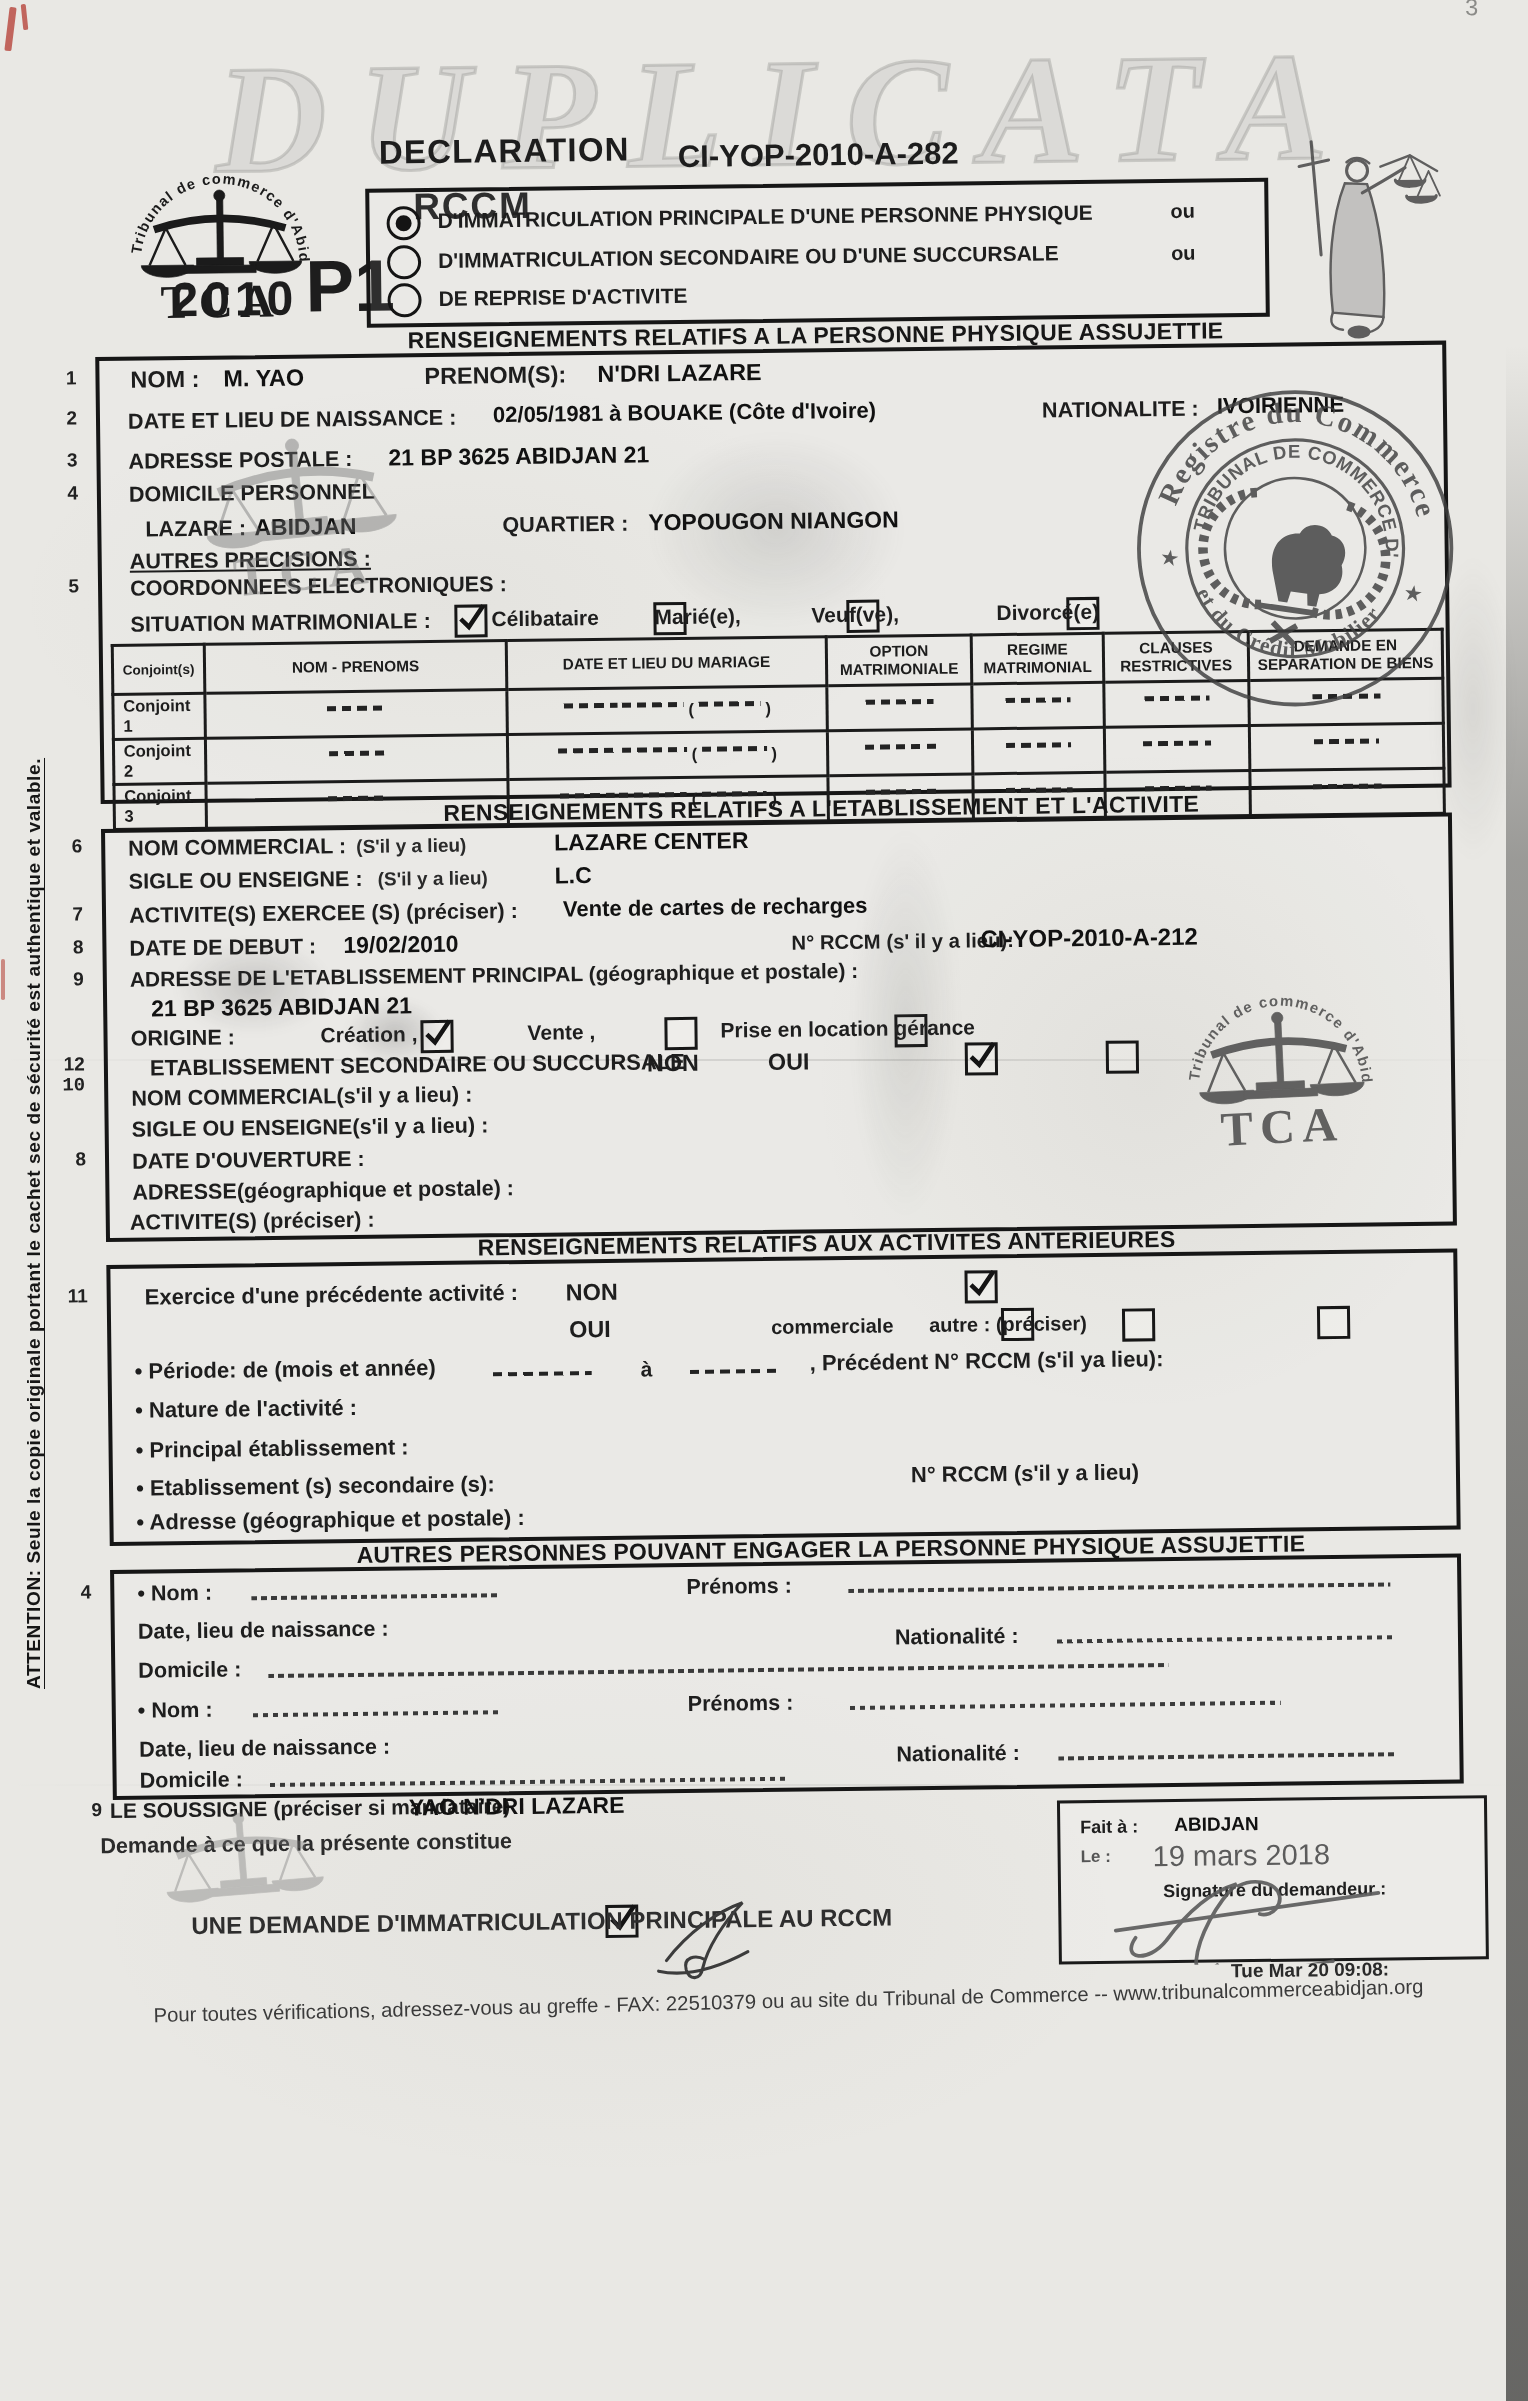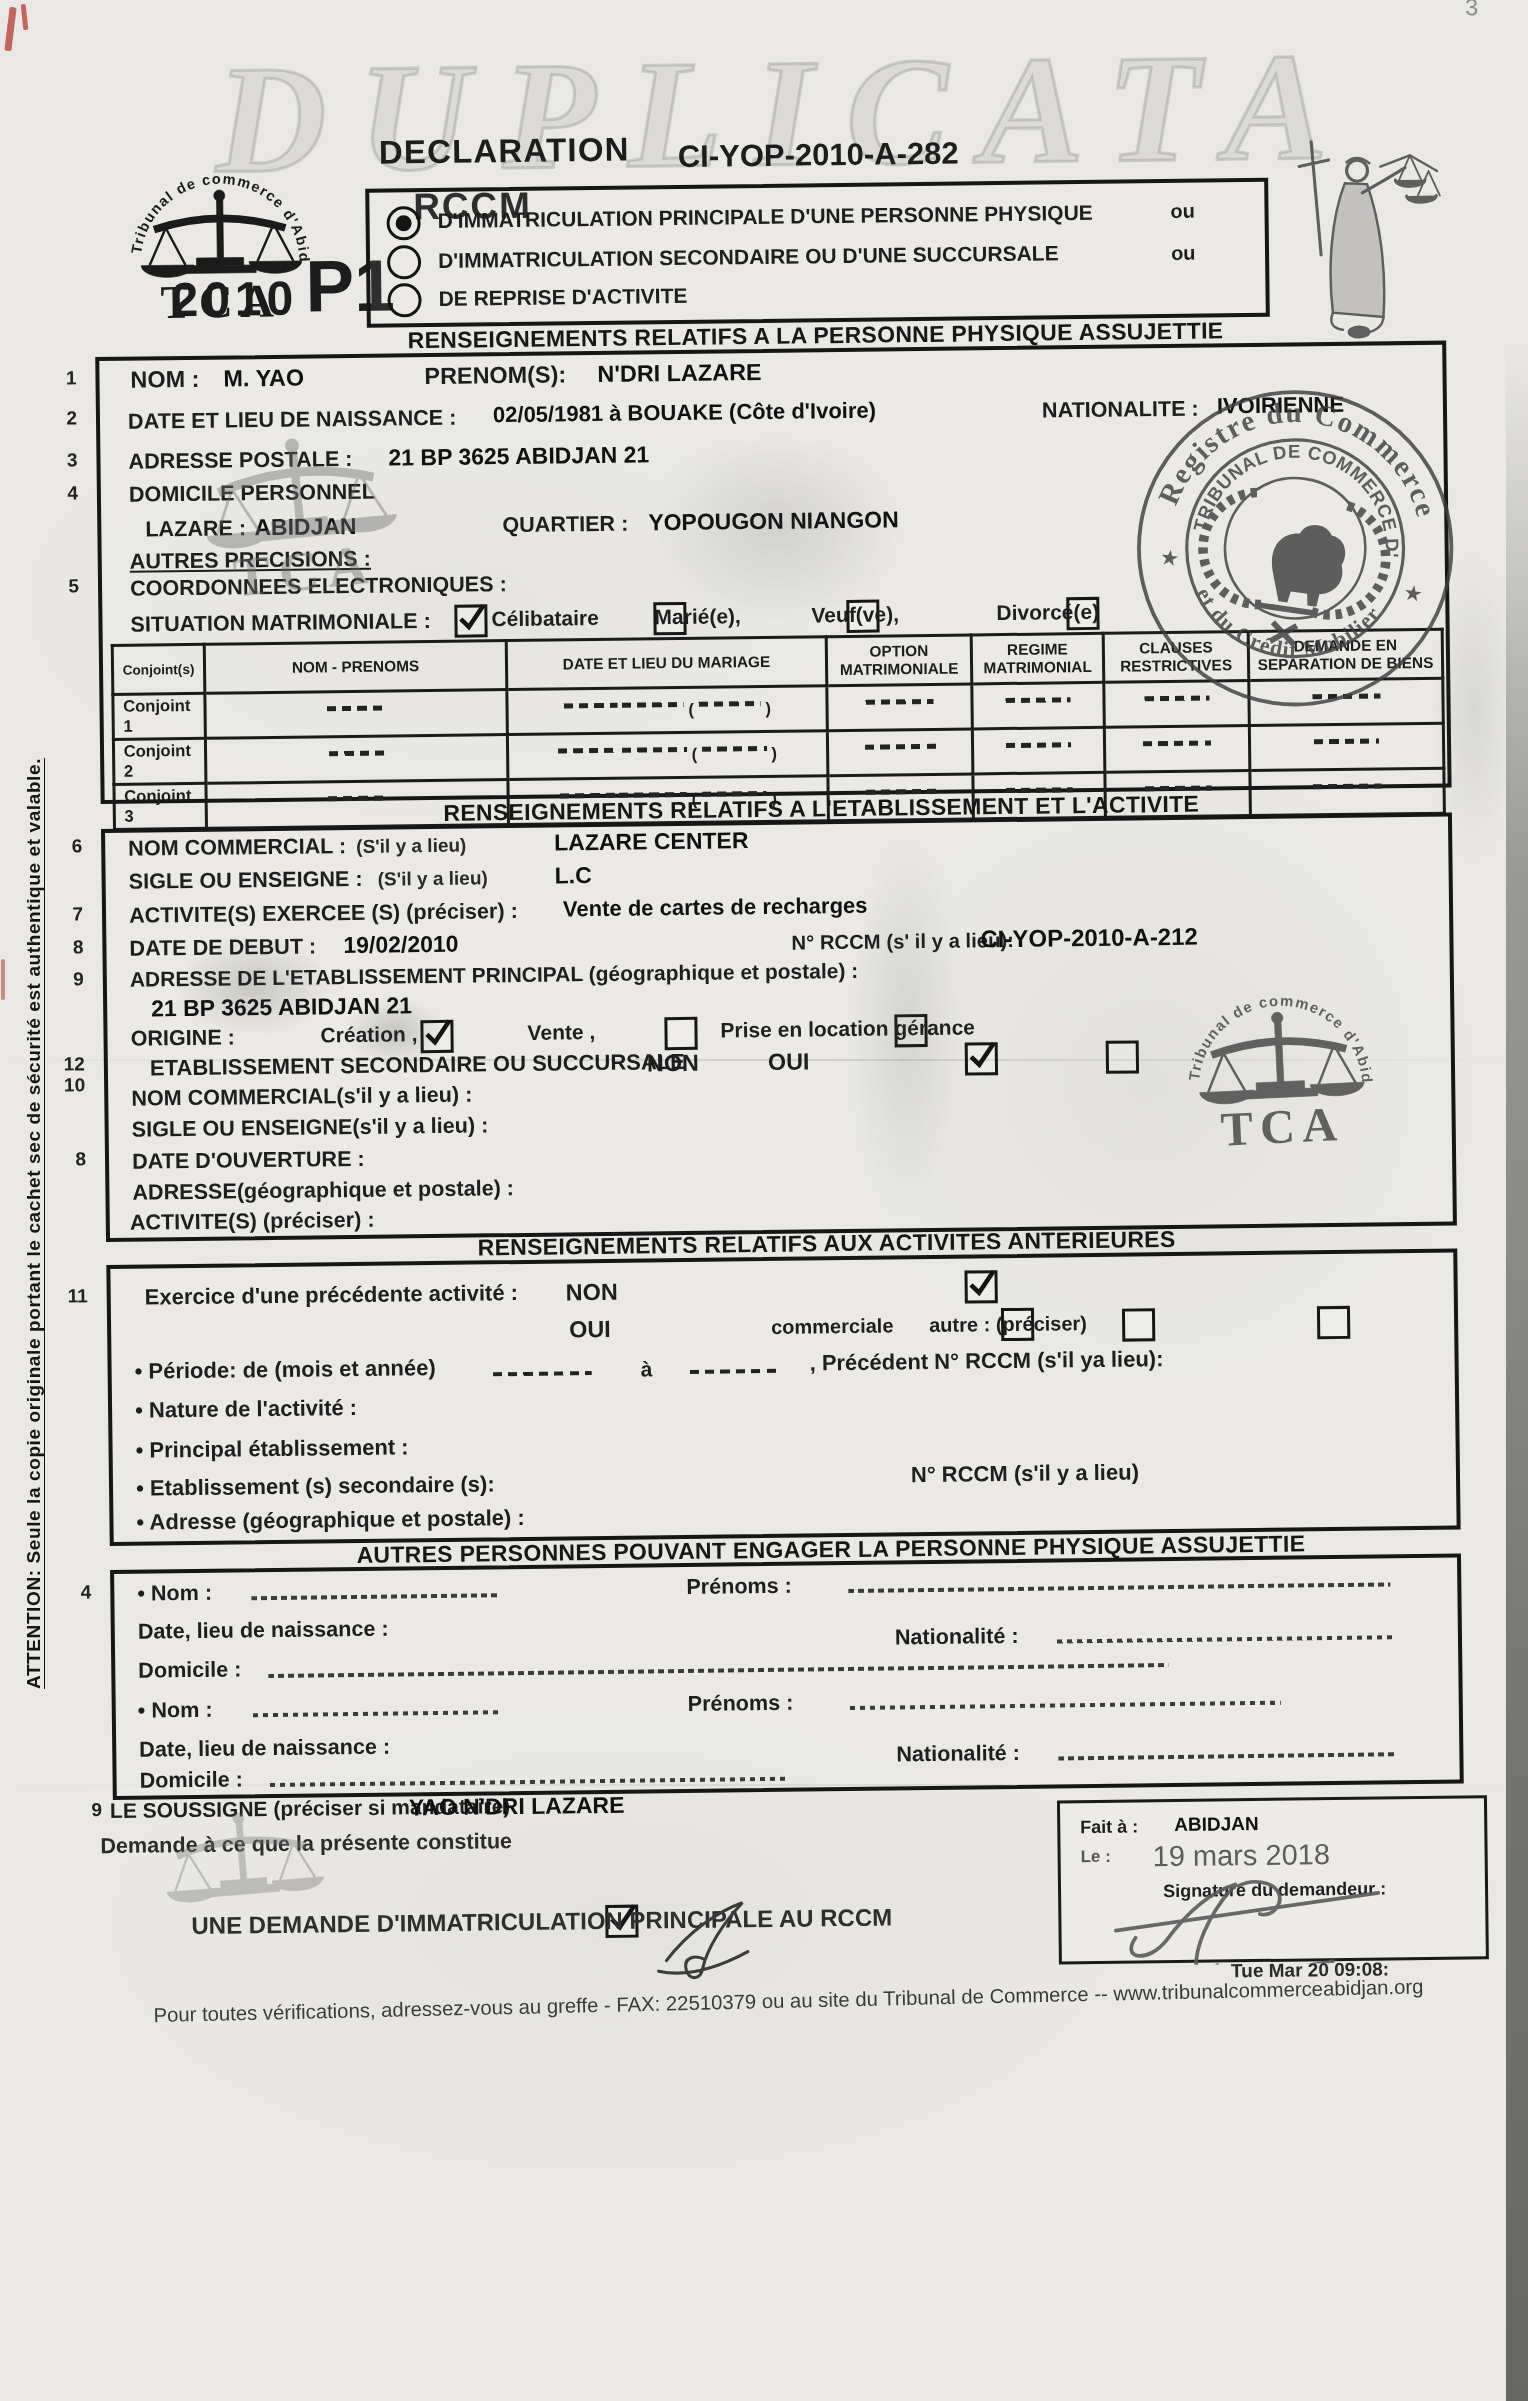--- a/index.html
+++ b/index.html
@@ -275,21 +275,21 @@
   </svg>
 
   
   <div class="abs sectitle" style="left:345px;top:796px;width:961px;">RENSEIGNEMENTS RELATIFS A L'ETABLISSEMENT ET L'ACTIVITE</div>
   <div class="abs box" style="left:105px;top:821px;width:1343px;height:405px;"></div>
 
   <div class="abs num" style="left:54px;top:827px;">6</div>
   <div class="abs num" style="left:54px;top:895px;">7</div>
   <div class="abs num" style="left:54px;top:928px;">8</div>
   <div class="abs num" style="left:54px;top:960px;">9</div>
-  <div class="abs num" style="left:54px;top:1066px;">10</div>
+  <div class="abs num" style="left:54px;top:1066px;font-family:Liberation Mono, monospace;">10</div>
   <div class="abs num" style="left:54px;top:1045px;">12</div>
   <div class="abs num" style="left:54px;top:1140px;">8</div>
 
   <div class="abs lbl" style="left:132px;top:828px;">NOM COMMERCIAL :</div>
   <div class="abs hint" style="left:360px;top:831px;">(S'il y a lieu)</div>
   <div class="abs val" style="left:558px;top:827px;">LAZARE CENTER</div>
 
   <div class="abs lbl" style="left:132px;top:861px;">SIGLE OU ENSEIGNE :</div>
   <div class="abs hint" style="left:381px;top:864px;">(S'il y a lieu)</div>
   <div class="abs val" style="left:558px;top:860px;">L.C</div>

